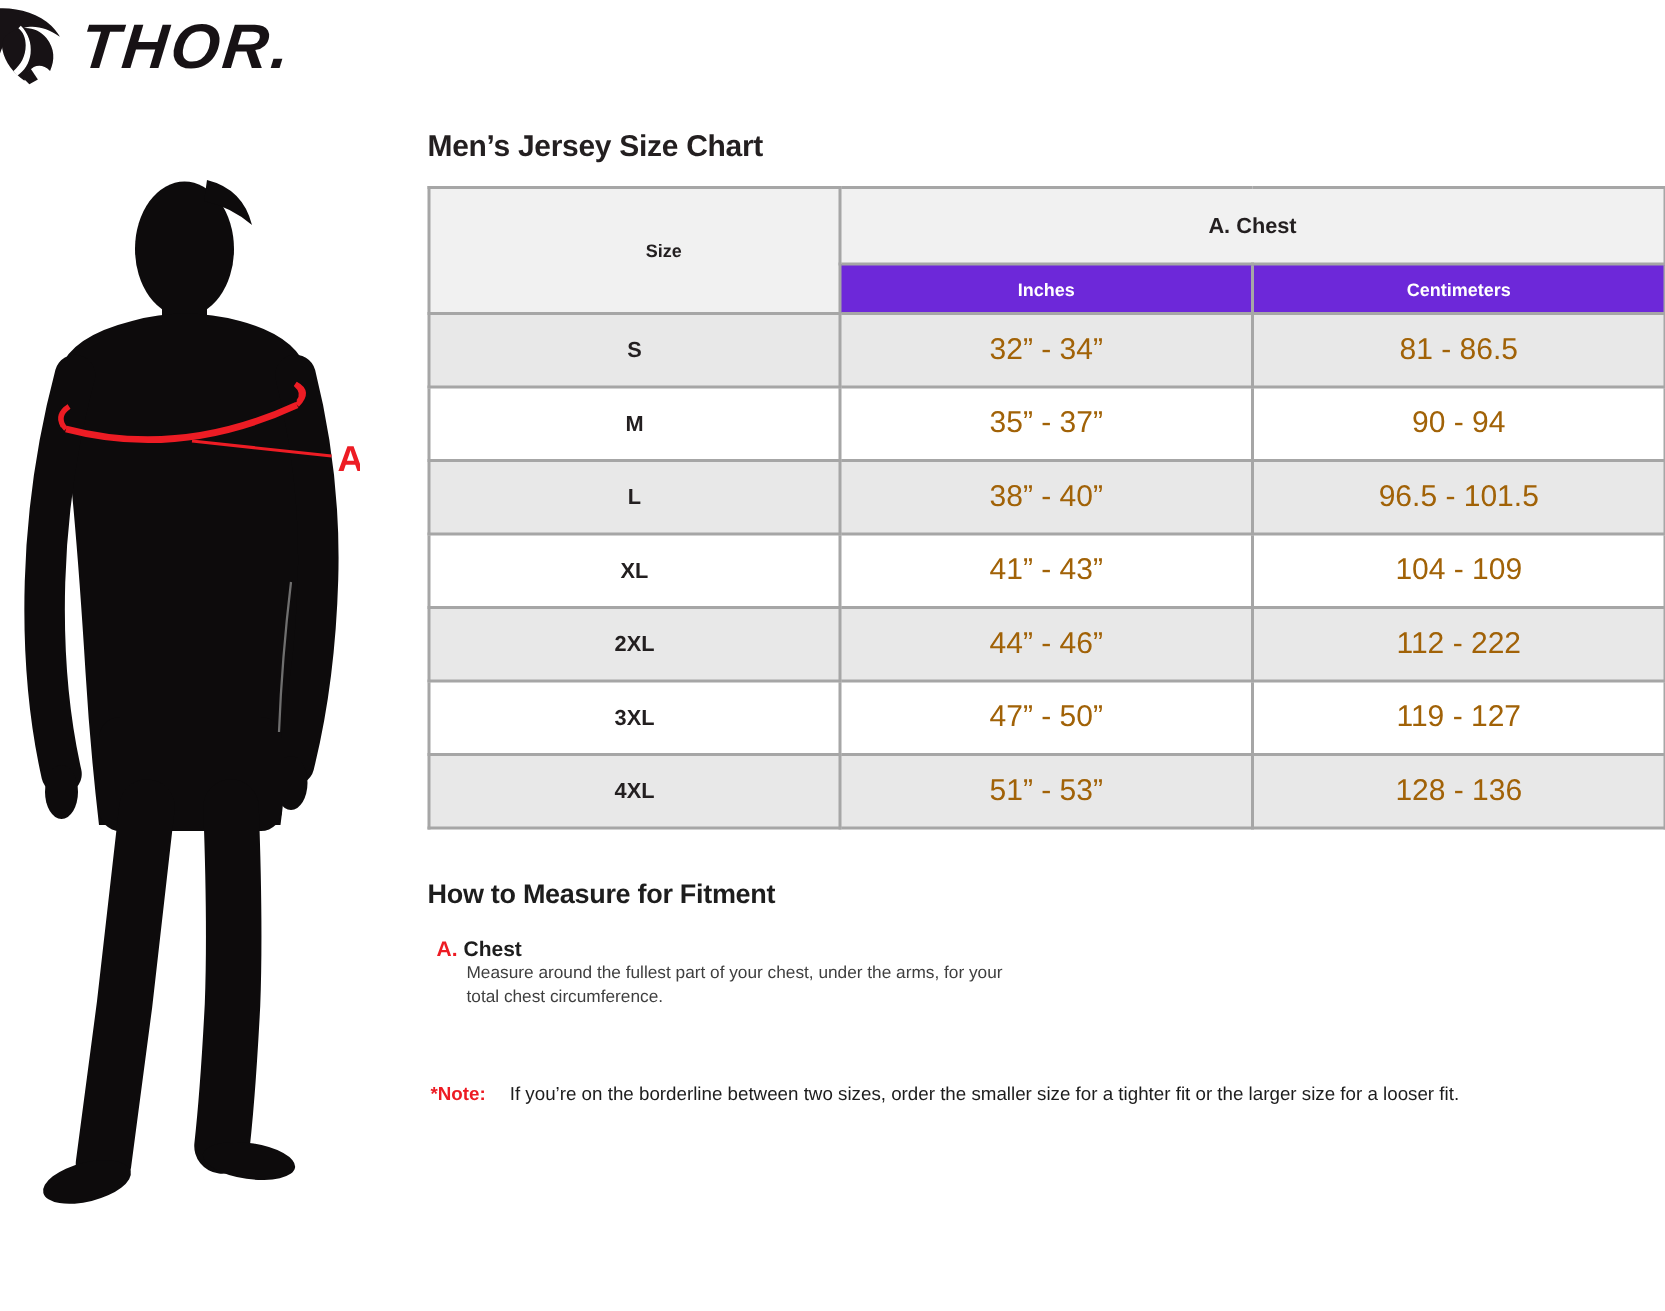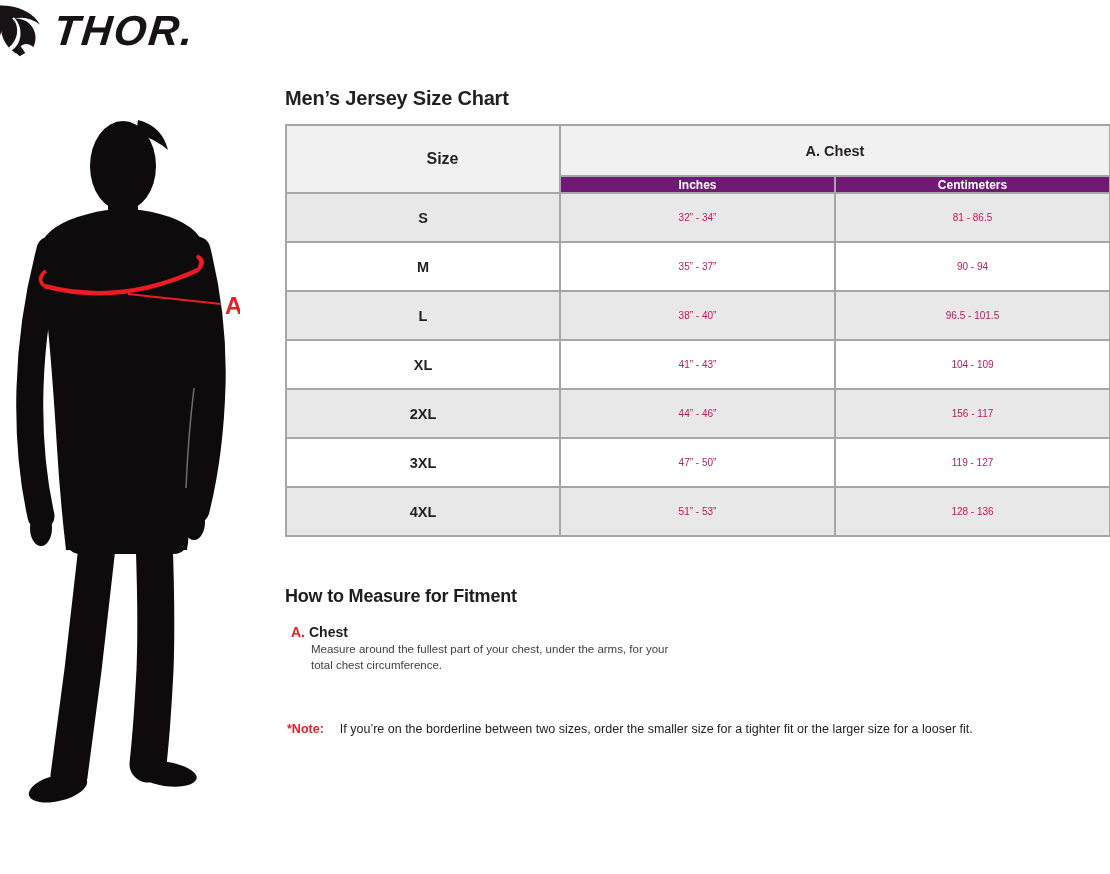--- a/index.html
+++ b/index.html
@@ -22,27 +22,27 @@
   .main { position: absolute; left: 285px; top: 0; width: 825px; }
   .chart-title { position: absolute; top: 87px; left: 0; font-size: 20px; font-weight: bold; color: #231f20; letter-spacing: -0.2px; text-align: center; }
 
   table.size-table {
     position: absolute; top: 124px; left: 0; width: 824px;
     border-collapse: collapse; table-layout: fixed;
   }
   table.size-table th, table.size-table td {
     border: 2px solid #a6a6a6; text-align: center; vertical-align: middle;
   }
-  th.size-th { background: #f1f1f1; font-size: 16px; font-weight: bold; color: #231f20; padding-left: 39px; }
+  th.size-th { background: #f1f1f1; font-size: 12px; font-weight: bold; color: #231f20; padding-left: 39px; }
   th.chest-th { background: #f1f1f1; font-size: 14.5px; font-weight: bold; color: #231f20; height: 51px; }
   tr.sub-row th {
-    background: #701a75; color: #ffffff; font-size: 12px; font-weight: bold;
-    height: 17px; border-color: #a6a6a6;
+    background: #6d28d9; color: #ffffff; font-size: 12px; font-weight: bold;
+    height: 33px; border-color: #a6a6a6;
   }
-  tr.data-row td { height: 49px; font-size: 10px; color: #be185d; background: #ffffff; }
+  tr.data-row td { height: 49px; font-size: 20px; color: #a16207; background: #ffffff; }
   tr.data-row td.size-cell { font-size: 14.5px; font-weight: bold; color: #231f20; }
   tr.data-row.alt td { background: #e8e8e8; }
 
   .measure-heading { position: absolute; top: 586px; left: 0; font-size: 18px; font-weight: bold; color: #1d1d1d; letter-spacing: -0.2px; }
   .measure-item { position: absolute; top: 624px; left: 6px; font-size: 14px; font-weight: bold; color: #1d1d1d; }
   .measure-item .letter { color: #ed1c24; margin-right: 4px; }
   .measure-desc { position: absolute; top: 642px; left: 6px; width: 375px; font-size: 11.5px; line-height: 1.35; color: #3f3f3f; margin-left: 20px; }
 
   .note-row { position: absolute; top: 722px; left: 2px; font-size: 12.5px; }
   .note-label { color: #ed1c24; font-weight: bold; margin-right: 16px; }
@@ -137,21 +137,21 @@
         <td>96.5 - 101.5</td>
       </tr>
       <tr class="data-row">
         <td class="size-cell">XL</td>
         <td>41” - 43”</td>
         <td>104 - 109</td>
       </tr>
       <tr class="data-row alt">
         <td class="size-cell">2XL</td>
         <td>44” - 46”</td>
-        <td>156 - 117</td>
+        <td>112 - 222</td>
       </tr>
       <tr class="data-row">
         <td class="size-cell">3XL</td>
         <td>47” - 50”</td>
         <td>119 - 127</td>
       </tr>
       <tr class="data-row alt">
         <td class="size-cell">4XL</td>
         <td>51” - 53”</td>
         <td>128 - 136</td>

